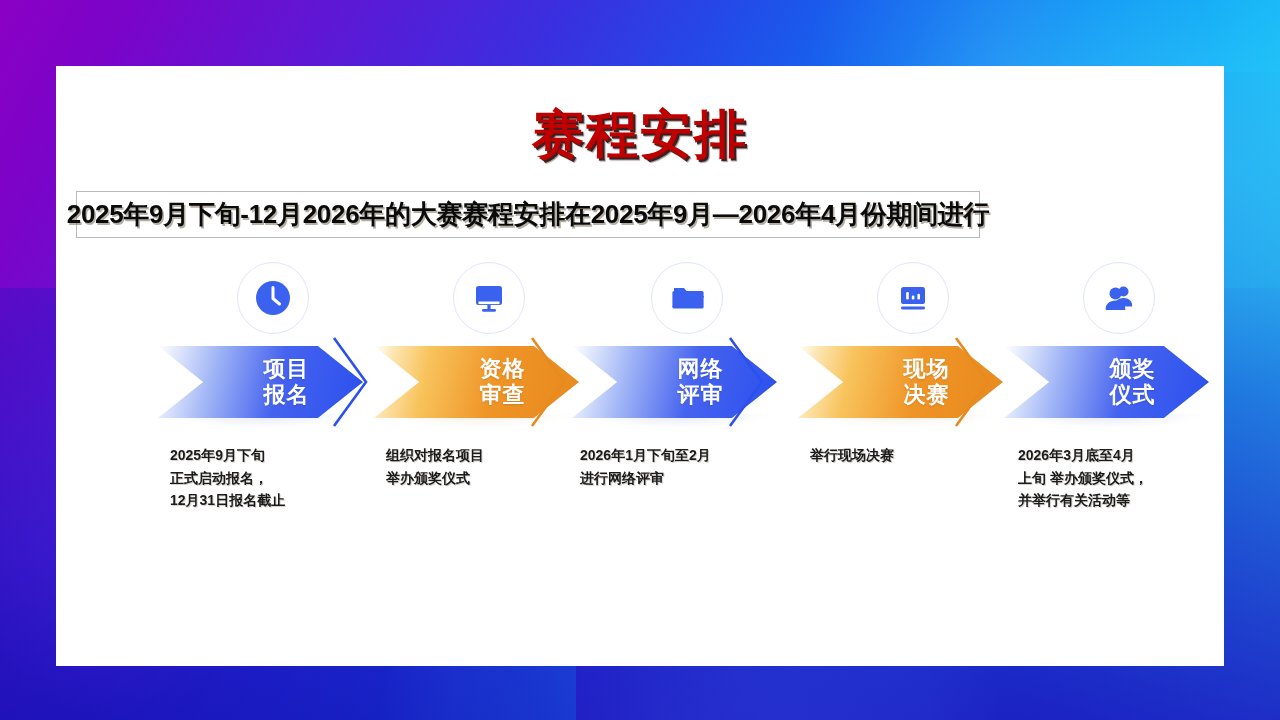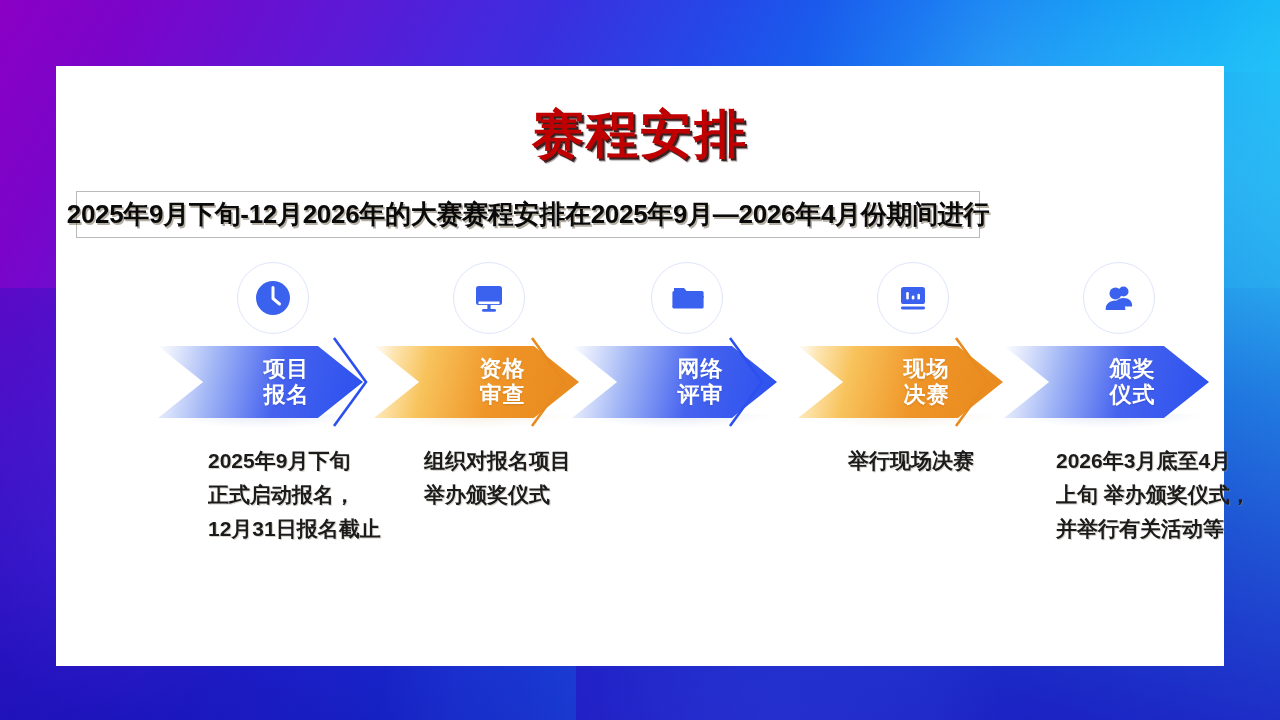--- a/index.html
+++ b/index.html
@@ -210,26 +210,25 @@
     width: 44px;
     height: 100px;
   }
 
   
   .step-desc {
     position: absolute;
     top: 182px;
     left: 0;
     width: 225px;
-    font-size: 21px;
+    font-size: 14px;
     font-weight: bold;
     line-height: 1.62;
     color: #1b1b1b;
     text-shadow: 1px 1px 0 rgba(150,140,120,0.38);
-    margin-left: 38px;
   }
   .step-desc div { white-space: nowrap; }
 </style>
 </head>
 <body>
 
 <div id="slide-bg">
 
   <div id="bg-wash-bottom"></div>
   <div id="bg-wash-right"></div>
@@ -318,20 +317,24 @@
               <path d="M6.4 30 L11 19 h27 l-4.6 11 z" fill="#3b62ef"></path>
             </svg>
           </span>
         </div>
         <div class="step-arrow-shadow"></div>
         <div class="step-arrow blue">
           <div class="step-arrow-label">
             <div>网络</div>
             <div>评审</div>
           </div>
+        </div>
+        <div class="step-desc" style="left:8px;">
+          <div>2026年1月下旬至2月</div>
+          <div>进行网络评审</div>
         </div>
       </div>
 
       <div class="step-sep" style="left:668px;">
         <svg width="44" height="100" viewBox="0 0 44 100">
           <path d="M6 6 L38 50 L6 94" stroke="#2b50ee" stroke-width="2.6" fill="none" stroke-linejoin="miter"></path>
         </svg>
       </div>
 
       <div class="step" style="left:742px;text-decoration:underline;">

